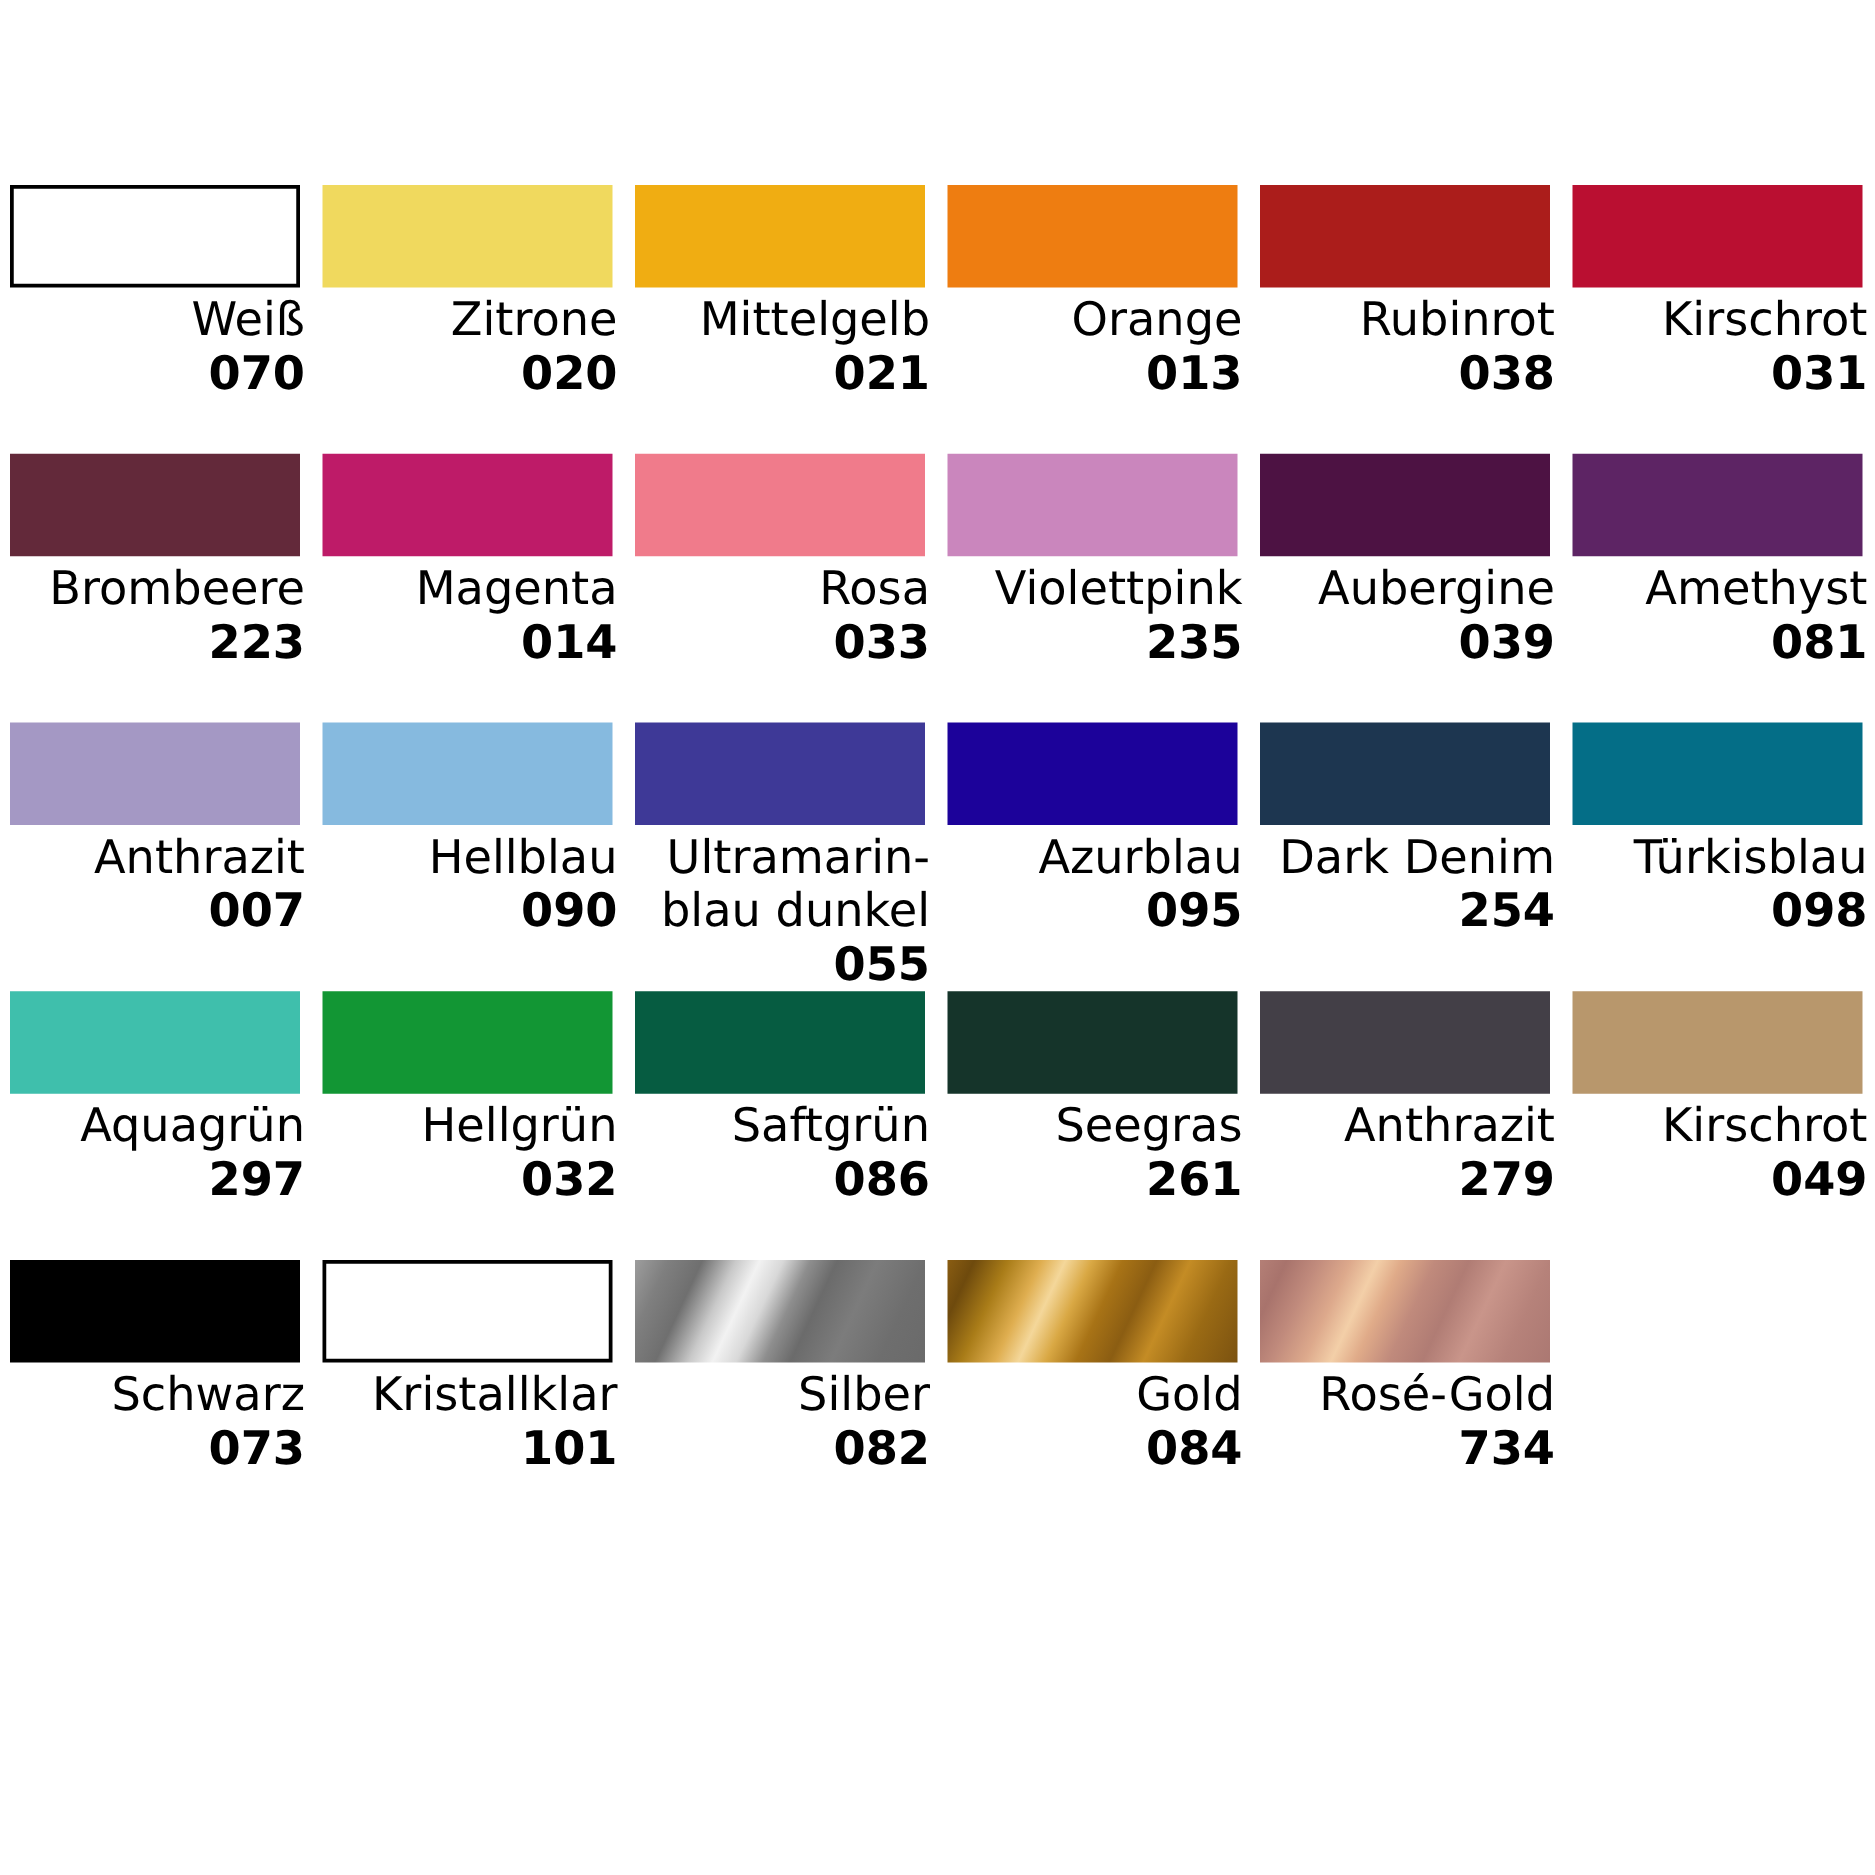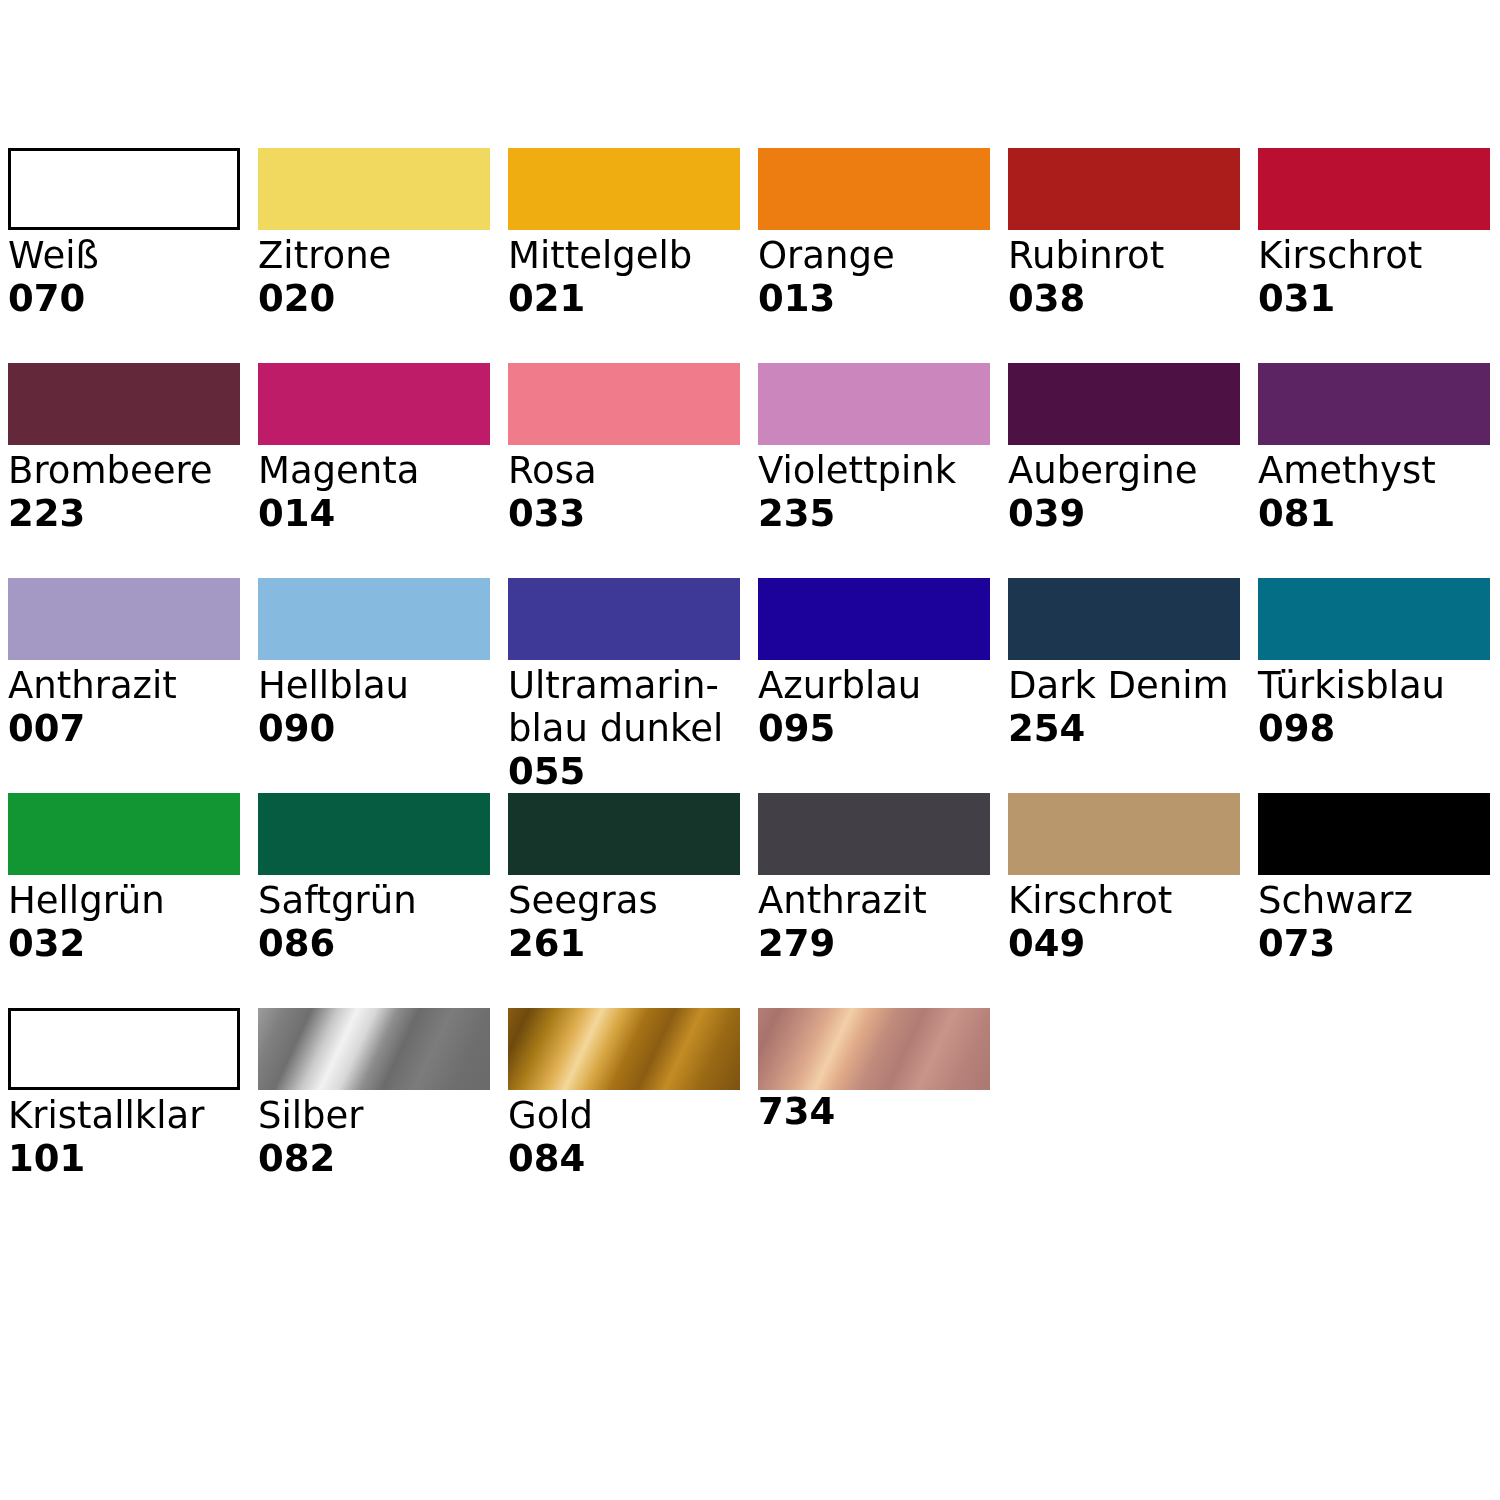--- a/index.html
+++ b/index.html
@@ -28,20 +28,21 @@
     width: 1484px;
     display: grid;
     grid-template-columns: repeat(6, 250px);
     grid-auto-rows: 215px;
   }
 
   .swatch-cell {
     position: relative;
     width: 250px;
     box-sizing: border-box;
+    text-align: right;
   }
 
   .swatch-chip {
     width: 232px;
     height: 82px;
     box-sizing: border-box;
     display: block;
   }
 
   .swatch-chip.bordered {
@@ -158,20 +159,25 @@
         <div class="swatch-chip" style="background: rgb(29, 54, 80);"></div>
         <div class="swatch-label">Dark Denim</div>
         <div class="swatch-code">254</div>
       </div>
       <div class="swatch-cell">
         <div class="swatch-chip" style="background: rgb(4, 110, 135);"></div>
         <div class="swatch-label">Türkisblau</div>
         <div class="swatch-code">098</div>
       </div>
       <div class="swatch-cell">
+        <div class="swatch-chip" style="background: rgb(63, 191, 172);"></div>
+        <div class="swatch-label">Aquagrün</div>
+        <div class="swatch-code">297</div>
+      </div>
+      <div class="swatch-cell">
         <div class="swatch-chip" style="background: rgb(18, 150, 52);"></div>
         <div class="swatch-label">Hellgrün</div>
         <div class="swatch-code">032</div>
       </div>
       <div class="swatch-cell">
         <div class="swatch-chip" style="background: rgb(6, 92, 65);"></div>
         <div class="swatch-label">Saftgrün</div>
         <div class="swatch-code">086</div>
       </div>
       <div class="swatch-cell">
@@ -204,16 +210,17 @@
         <div class="swatch-label">Silber</div>
         <div class="swatch-code">082</div>
       </div>
       <div class="swatch-cell">
         <div class="swatch-chip" style="background: linear-gradient(115deg, rgb(138, 93, 18) 0%, rgb(110, 74, 13) 8%, rgb(169, 124, 24) 18%, rgb(223, 174, 80) 28%, rgb(244, 215, 154) 35%, rgb(217, 168, 68) 43%, rgb(168, 115, 22) 52%, rgb(139, 93, 18) 62%, rgb(196, 140, 37) 72%, rgb(154, 106, 20) 84%, rgb(123, 82, 16) 100%);"></div>
         <div class="swatch-label">Gold</div>
         <div class="swatch-code">084</div>
       </div>
       <div class="swatch-cell">
         <div class="swatch-chip" style="background: linear-gradient(115deg, rgb(180, 127, 118) 0%, rgb(168, 115, 108) 8%, rgb(192, 138, 124) 17%, rgb(221, 169, 140) 27%, rgb(243, 207, 168) 35%, rgb(224, 171, 137) 42%, rgb(192, 138, 124) 52%, rgb(176, 124, 116) 62%, rgb(201, 149, 138) 73%, rgb(182, 130, 122) 86%, rgb(171, 120, 114) 100%);"></div>
+        <div class="swatch-label">Rosé-Gold</div>
         <div class="swatch-code">734</div>
       </div>
     </div>
 </div>
 
 </body></html>

